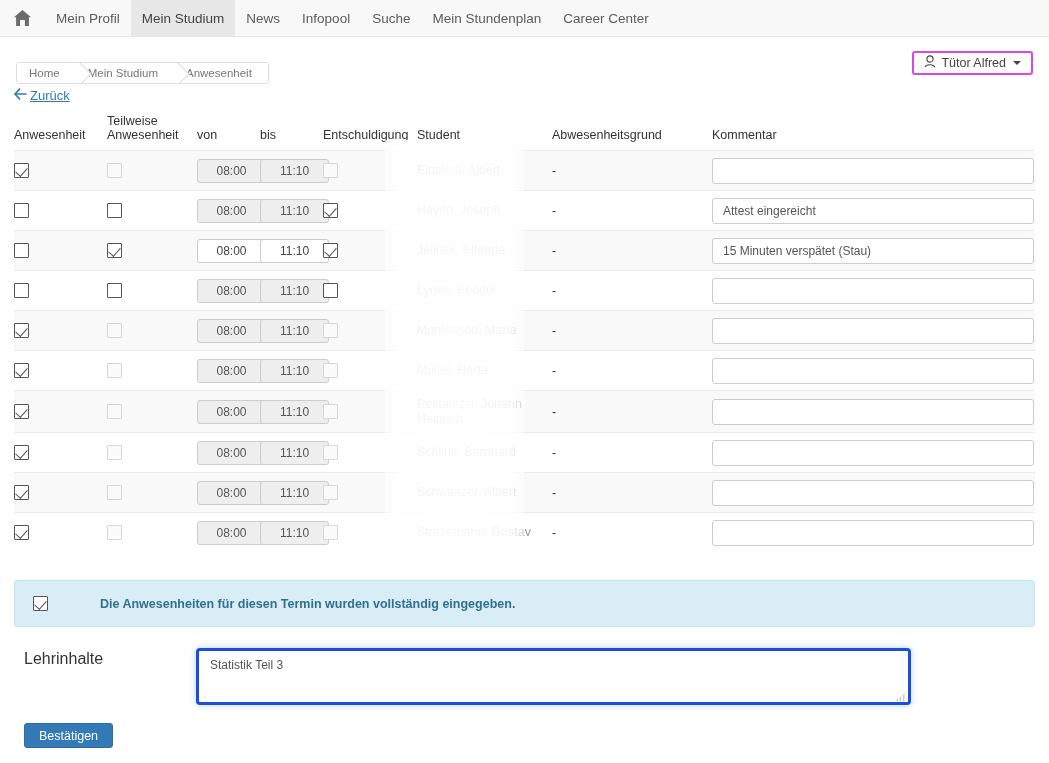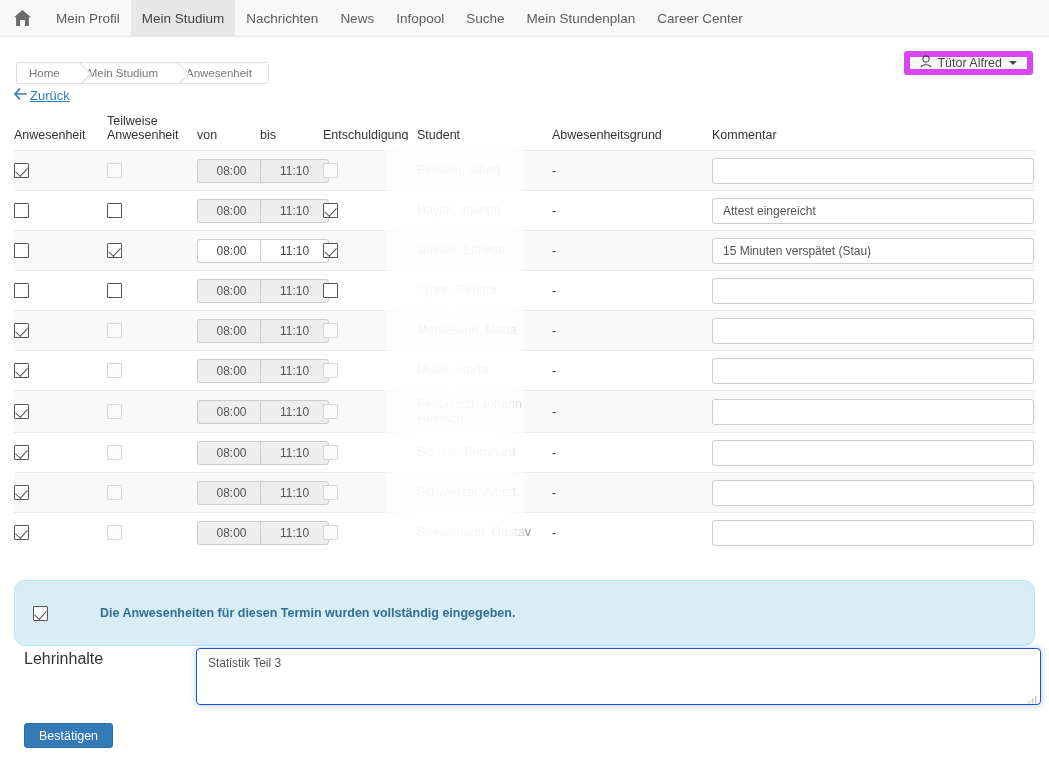--- a/index.html
+++ b/index.html
@@ -81,21 +81,21 @@
   .crumb:last-child { color: #777777; }
 
   .userbtn {
     position: absolute;
     right: 16px; top: 51px;
     height: 24px;
     display: flex;
     align-items: center;
     gap: 5px;
     padding: 0 10px;
-    border: 6px solid #d946ef;
+    border: 2px solid #d946ef;
     border-radius: 3px;
     background: #ffffff;
     font-size: 12.5px;
     color: #444444;
     cursor: pointer;
     white-space: nowrap;
   }
   .caret {
     width: 0; height: 0;
     border-left: 4px solid transparent;
@@ -231,47 +231,47 @@
         rgba(255,255,255,0.55) 100%);
     pointer-events: none;
     z-index: 5;
   }
 
   
   .alertbar {
     position: absolute;
     left: 14px; top: 580px;
     width: 1021px;
-    height: 66px;
+    height: 47px;
     background: #d9edf7;
     border: 1px solid #bce8f1;
-    border-radius: 11px;
+    border-radius: 3px;
     display: flex;
     align-items: center;
   }
   .alertbar .cbxwrap { width: 85px; display: flex; justify-content: flex-start; padding-left: 18px; }
   .alert-text {
     font-size: 12.5px;
     font-weight: bold;
     color: #31708f;
   }
 
   
   .lehr-label {
     position: absolute;
     left: 24px; top: 650px;
     font-size: 16px;
     color: #333333;
   }
   .lehr-box {
     position: absolute;
     left: 196px; top: 648px;
-    width: 845px;
+    width: 715px;
     height: 57px;
-    border: 1px solid #1d4ed8;
+    border: 3px solid #1d4ed8;
     border-radius: 4px;
     background: #ffffff;
     box-shadow: 0 0 6px rgba(102,175,233,0.55);
     padding: 7px 11px;
     font-size: 12px;
     color: #555555;
     cursor: text;
     overflow: hidden;
   }
   .resize-grip {
@@ -305,23 +305,20 @@
       <svg width="19" height="18" viewBox="0 0 19 18" aria-hidden="true">
         <path d="M9.5 1 L18 8.2 L15.9 8.2 L15.9 17 L11.9 17 L11.9 11 L7.1 11 L7.1 17 L3.1 17 L3.1 8.2 L1 8.2 Z" fill="#6b6b6b"></path>
       </svg>
     </span>
   </div>
   <div class="nav-item">
       <span>Mein Profil</span>
     </div>
   <div class="nav-item active">
       <span>Mein Studium</span>
-    </div>
-  <div class="nav-item">
-      <span>Nachrichten</span>
     </div>
   <div class="nav-item">
       <span>News</span>
     </div>
   <div class="nav-item">
       <span>Infopool</span>
     </div>
   <div class="nav-item">
       <span>Suche</span>
     </div>

